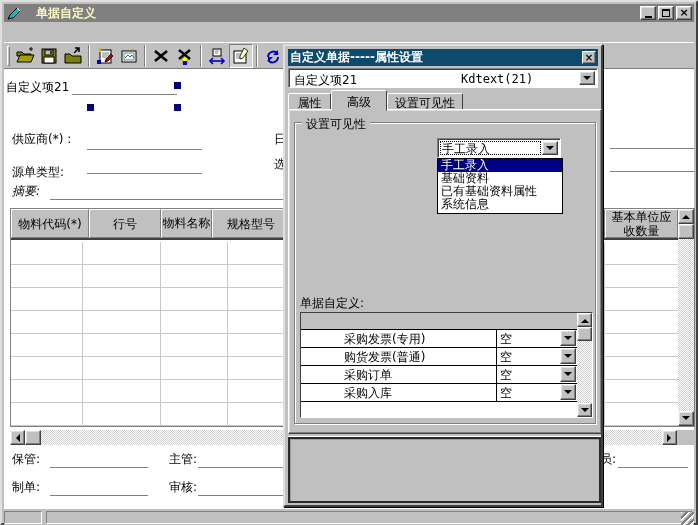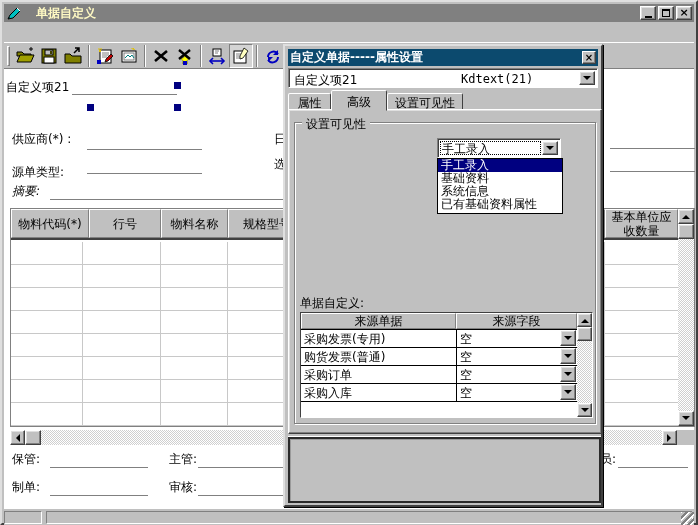--- a/index.html
+++ b/index.html
@@ -118,21 +118,21 @@
   .dd-item { height:13px; line-height:13px; font-size:12px; padding-left:3px; white-space:nowrap; }
   .dd-item.sel { background:#000080; color:#fff; }
 
   .stable { position:absolute; left:15px; top:266px; width:293px; height:106px; background:#fff;
             border:1px solid; border-color:#404040 #fff #fff #404040; }
   .st-head { position:absolute; left:0; top:0; right:15px; height:17px; display:flex;
              background:#c0c0c0; border-bottom:1px solid #000; }
   .st-head .hc { border:1px solid; border-color:#fff #808080 #808080 #fff;
                  display:flex; align-items:center; justify-content:center; }
   .st-row { position:absolute; left:0; right:15px; height:18px; border-bottom:1px solid #000;
-            display:flex; }
+            display:flex;padding-left:40px; }
   .st-doc { width:155px; padding:1px 0 0 3px; white-space:nowrap; overflow:hidden; }
   .st-fld { flex:1; border-left:1px solid #000; position:relative; padding:1px 0 0 3px; }
   .st-drop { position:absolute; right:1px; top:0; width:16px; height:16px; }
 
   .dlg-bottom { position:absolute; left:3px; top:391px; width:313px; height:66px;
                 background:#c0c0c0; border:2px solid #2a2a2a;
                 box-shadow: 0 -1px 0 #fff, inset 1px 1px 0 #9a9a9a; }
 
   .focus-dotted { outline:1px dotted #000; outline-offset:-1px; }
   svg { display:block; }
@@ -271,21 +271,21 @@
     <span class="lbl" style="left:270px; top:87px;">选单</span>
     <div class="uline" style="left:606px; top:102px; width:85px;"></div>
 
     <span class="lbl" style="left:8px; top:114px;font-style:italic;">摘要:</span>
     <div class="uline" style="left:46px; top:130px; width:256px;"></div>
 
     <div class="mtable">
       <div class="mhead">
         <div class="hc" style="width:78px;">物料代码(*)</div>
         <div class="hc" style="width:72px;">行号</div>
-        <div class="hc" style="width:67px;">物料名称</div>
+        <div class="hc" style="width:51px;font-family:Liberation Mono, monospace;">物料名称</div>
         <div class="hc" style="flex:1; justify-content:flex-start; padding-left:14px;">规格型号</div>
         <div class="hc" style="width:73px; padding:0 3px;">基本单位应收数量</div>
       </div>
       <div class="mbody">
         <div class="vline" style="left:71px;"></div>
         <div class="vline" style="left:149px;"></div>
         <div class="vline" style="left:216px;"></div>
         <div class="vline" style="right:73px;"></div>
       </div>
       <div class="vscroll sb-track">
@@ -358,30 +358,28 @@
     <div class="combo" style="position:absolute; left:152px; top:92px; width:124px; height:20px;">
       <span class="focus-dotted" style="position:absolute; left:2px; top:2px; right:19px; bottom:2px; padding-left:2px;">手工录入</span>
       <div class="combo-btn sb-btn">
           <div class="tri-down"></div>
         </div>
     </div>
 
     <div class="dd-list">
       <div class="dd-item sel">手工录入</div>
       <div class="dd-item">基础资料</div>
+      <div class="dd-item">已有基础资料属性</div>
       <div class="dd-item">系统信息</div>
-      <div class="dd-item">已有基础资料属性</div>
     </div>
 
     <span style="position:absolute; left:15px; top:249px;">单据自定义:</span>
 
     <div class="stable">
       <div class="st-head">
-        <div class="hc" style="width:155px;">来源单据</div>
-        <div class="hc" style="flex:1;">来源字段</div>
       </div>
 
       <div class="st-row" style="top:17px;">
         <div class="st-doc">采购发票(专用)</div>
         <div class="st-fld"><span>空</span>
           <div class="st-drop sb-btn">
               <div class="tri-down"></div>
             </div></div>
       </div>
       <div class="st-row" style="top:35px;">

